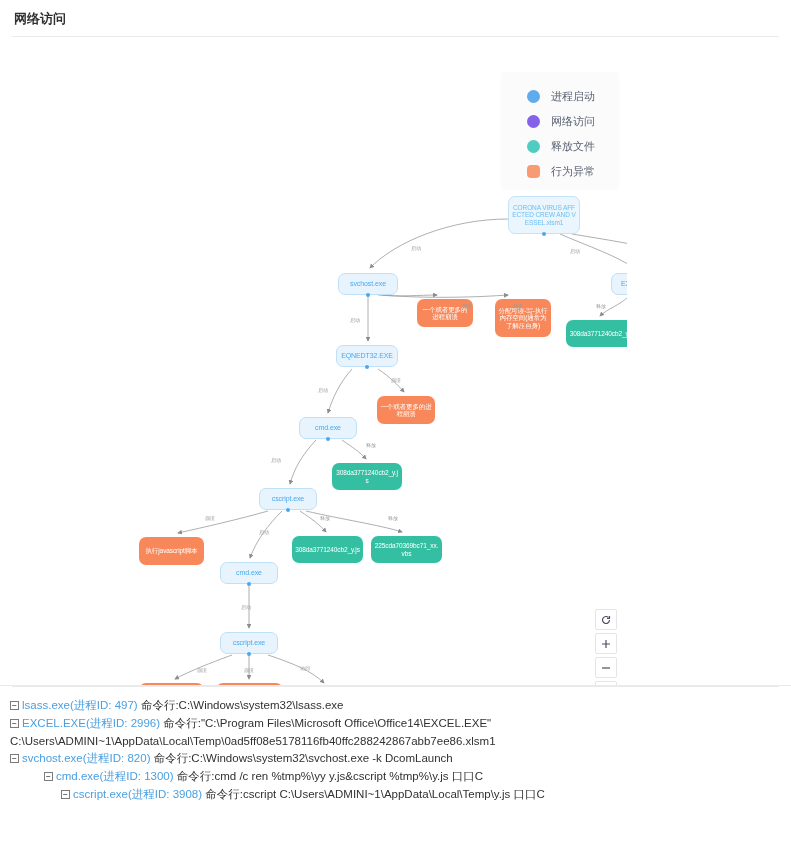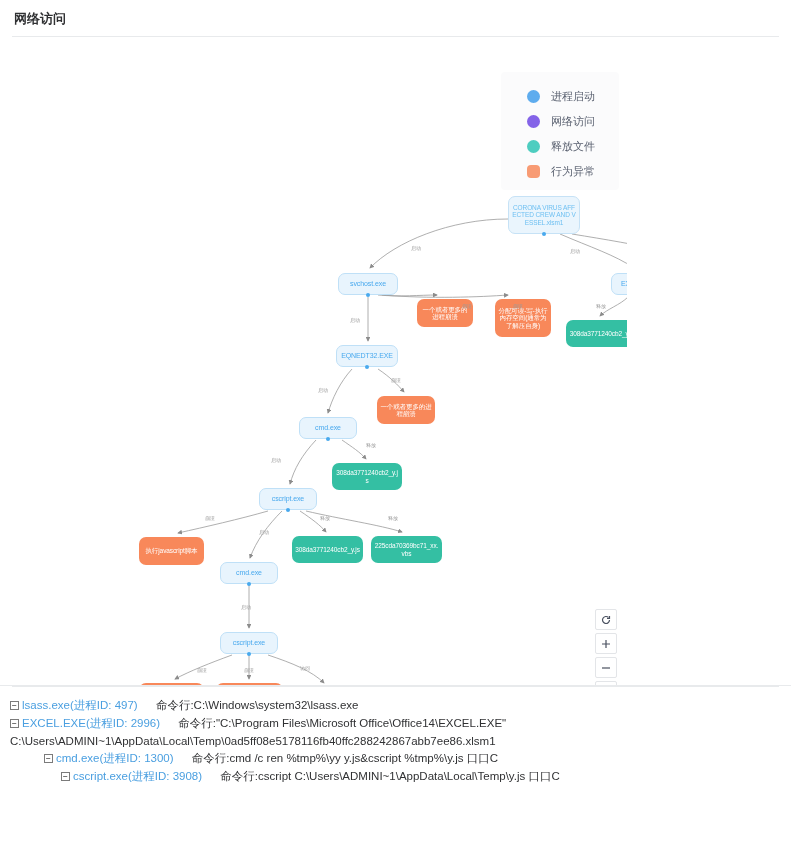--- a/index.html
+++ b/index.html
@@ -144,21 +144,21 @@
     font-size: 8px;
     line-height: 7px;
     text-align: center;
     margin-right: 3px;
     vertical-align: 1px;
     background: #fff;
     cursor: pointer;
     font-family: "DejaVu Sans Mono", monospace;
   }
   .proc-name { color: #4a9fe0; }
-  .proc-cmd { color: #303133; margin-left: 15px; }
+  .proc-cmd { color: #303133; }
 </style>
 </head>
 <body>
 
 <div>
   <div class="panel-title">网络访问</div>
   <div class="rule"></div>
 </div>
 
 <div id="graph-area">
@@ -311,17 +311,18 @@
       
     </div>
   </div>
 </div>
 
 <div id="process-panel">
   <div class="rule"></div>
   <div id="process-list">
       <div class="proc-row" style="padding-left: 4px;"><span class="tree-toggle">−</span><span class="proc-name">lsass.exe(进程ID: 497)</span><span class="proc-cmd"> 命令行:C:\Windows\system32\lsass.exe</span></div>
       <div class="proc-row" style="padding-left: 4px;"><span class="tree-toggle">−</span><span class="proc-name">EXCEL.EXE(进程ID: 2996)</span><span class="proc-cmd"> 命令行:"C:\Program Files\Microsoft Office\Office14\EXCEL.EXE" C:\Users\ADMINI~1\AppData\Local\Temp\0ad5ff08e5178116fb40ffc288242867abb7ee86.xlsm1</span></div>
+      <div class="proc-row" style="padding-left: 4px;"><span class="tree-toggle">−</span><span class="proc-name">svchost.exe(进程ID: 820)</span><span class="proc-cmd"> 命令行:C:\Windows\system32\svchost.exe -k DcomLaunch</span></div>
       <div class="proc-row" style="padding-left: 38px;"><span class="tree-toggle">−</span><span class="proc-name">cmd.exe(进程ID: 1300)</span><span class="proc-cmd"> 命令行:cmd /c ren %tmp%\yy y.js&amp;cscript %tmp%\y.js 口口C</span></div>
       <div class="proc-row" style="padding-left: 55px;"><span class="tree-toggle">−</span><span class="proc-name">cscript.exe(进程ID: 3908)</span><span class="proc-cmd"> 命令行:cscript C:\Users\ADMINI~1\AppData\Local\Temp\y.js 口口C</span></div>
       <div class="proc-row" style="padding-left: 72px;"></div>
     </div>
 </div>
 
 </body></html>

